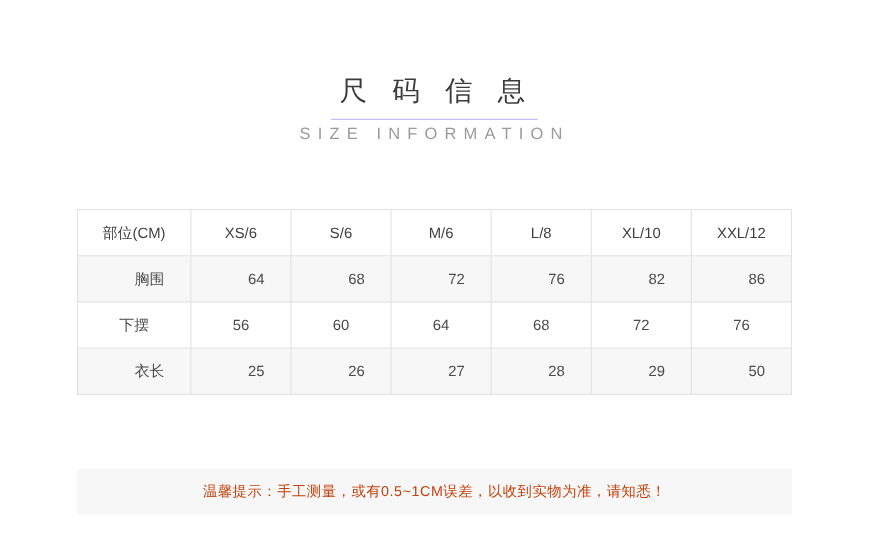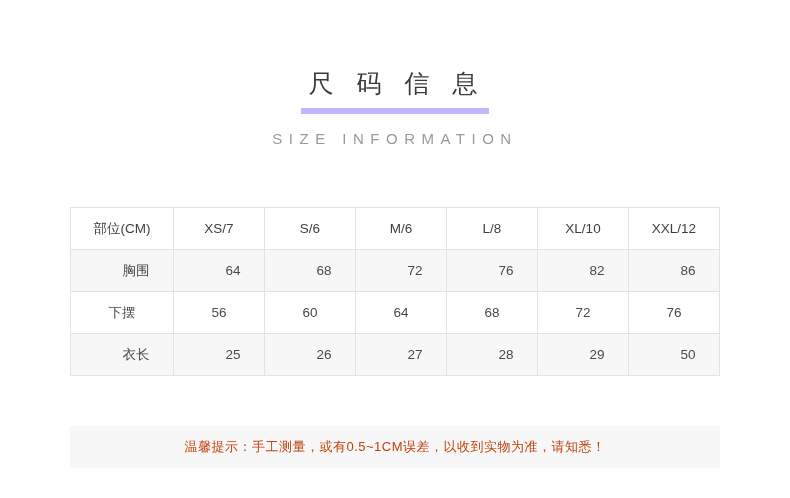--- a/index.html
+++ b/index.html
@@ -25,25 +25,25 @@
     text-align: center;
     padding-top: 68px;
   }
   .title-cn {
     font-size: 25px;
     letter-spacing: 8px;
     color: #3b3b3b;
     font-weight: normal;
     display: inline-block;
     padding: 0 4px 10px 8px;
-    border-bottom: 6px solid #c4b5fd;
+    border-bottom: 1px solid #c4b5fd;
     line-height: 1.2;
   }
   .title-en {
-    margin-top: 16px;
+    margin-top: 4px;
     font-size: 15px;
     letter-spacing: 6.5px;
     color: #9a9a9a;
     font-weight: normal;
   }
 
   
   .table-wrap {
     margin: 0 auto;
     margin-top: 60px;
@@ -104,21 +104,21 @@
   <div class="header">
     <div class="title-cn">尺 码 信 息</div>
     <div class="title-en">SIZE INFORMATION</div>
   </div>
 
   <div class="table-wrap">
     <table class="size-table">
       <tbody>
         <tr class="head">
           <td class="label">部位(CM)</td>
-          <td>XS/7</td>
+          <td>XS/6</td>
           <td>S/6</td>
           <td>M/6</td>
           <td>L/8</td>
           <td>XL/10</td>
           <td>XXL/12</td>
         </tr>
 
         <tr class="shade">
           <td class="label">胸围</td>
           <td>64</td>

